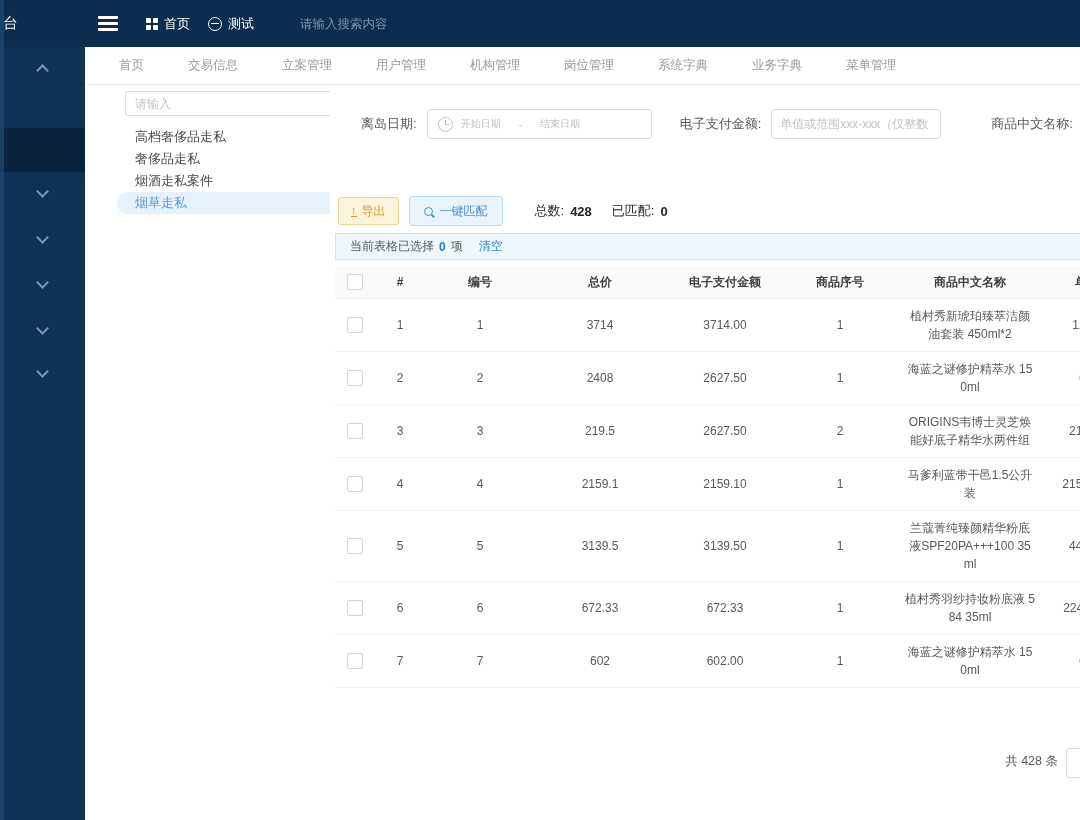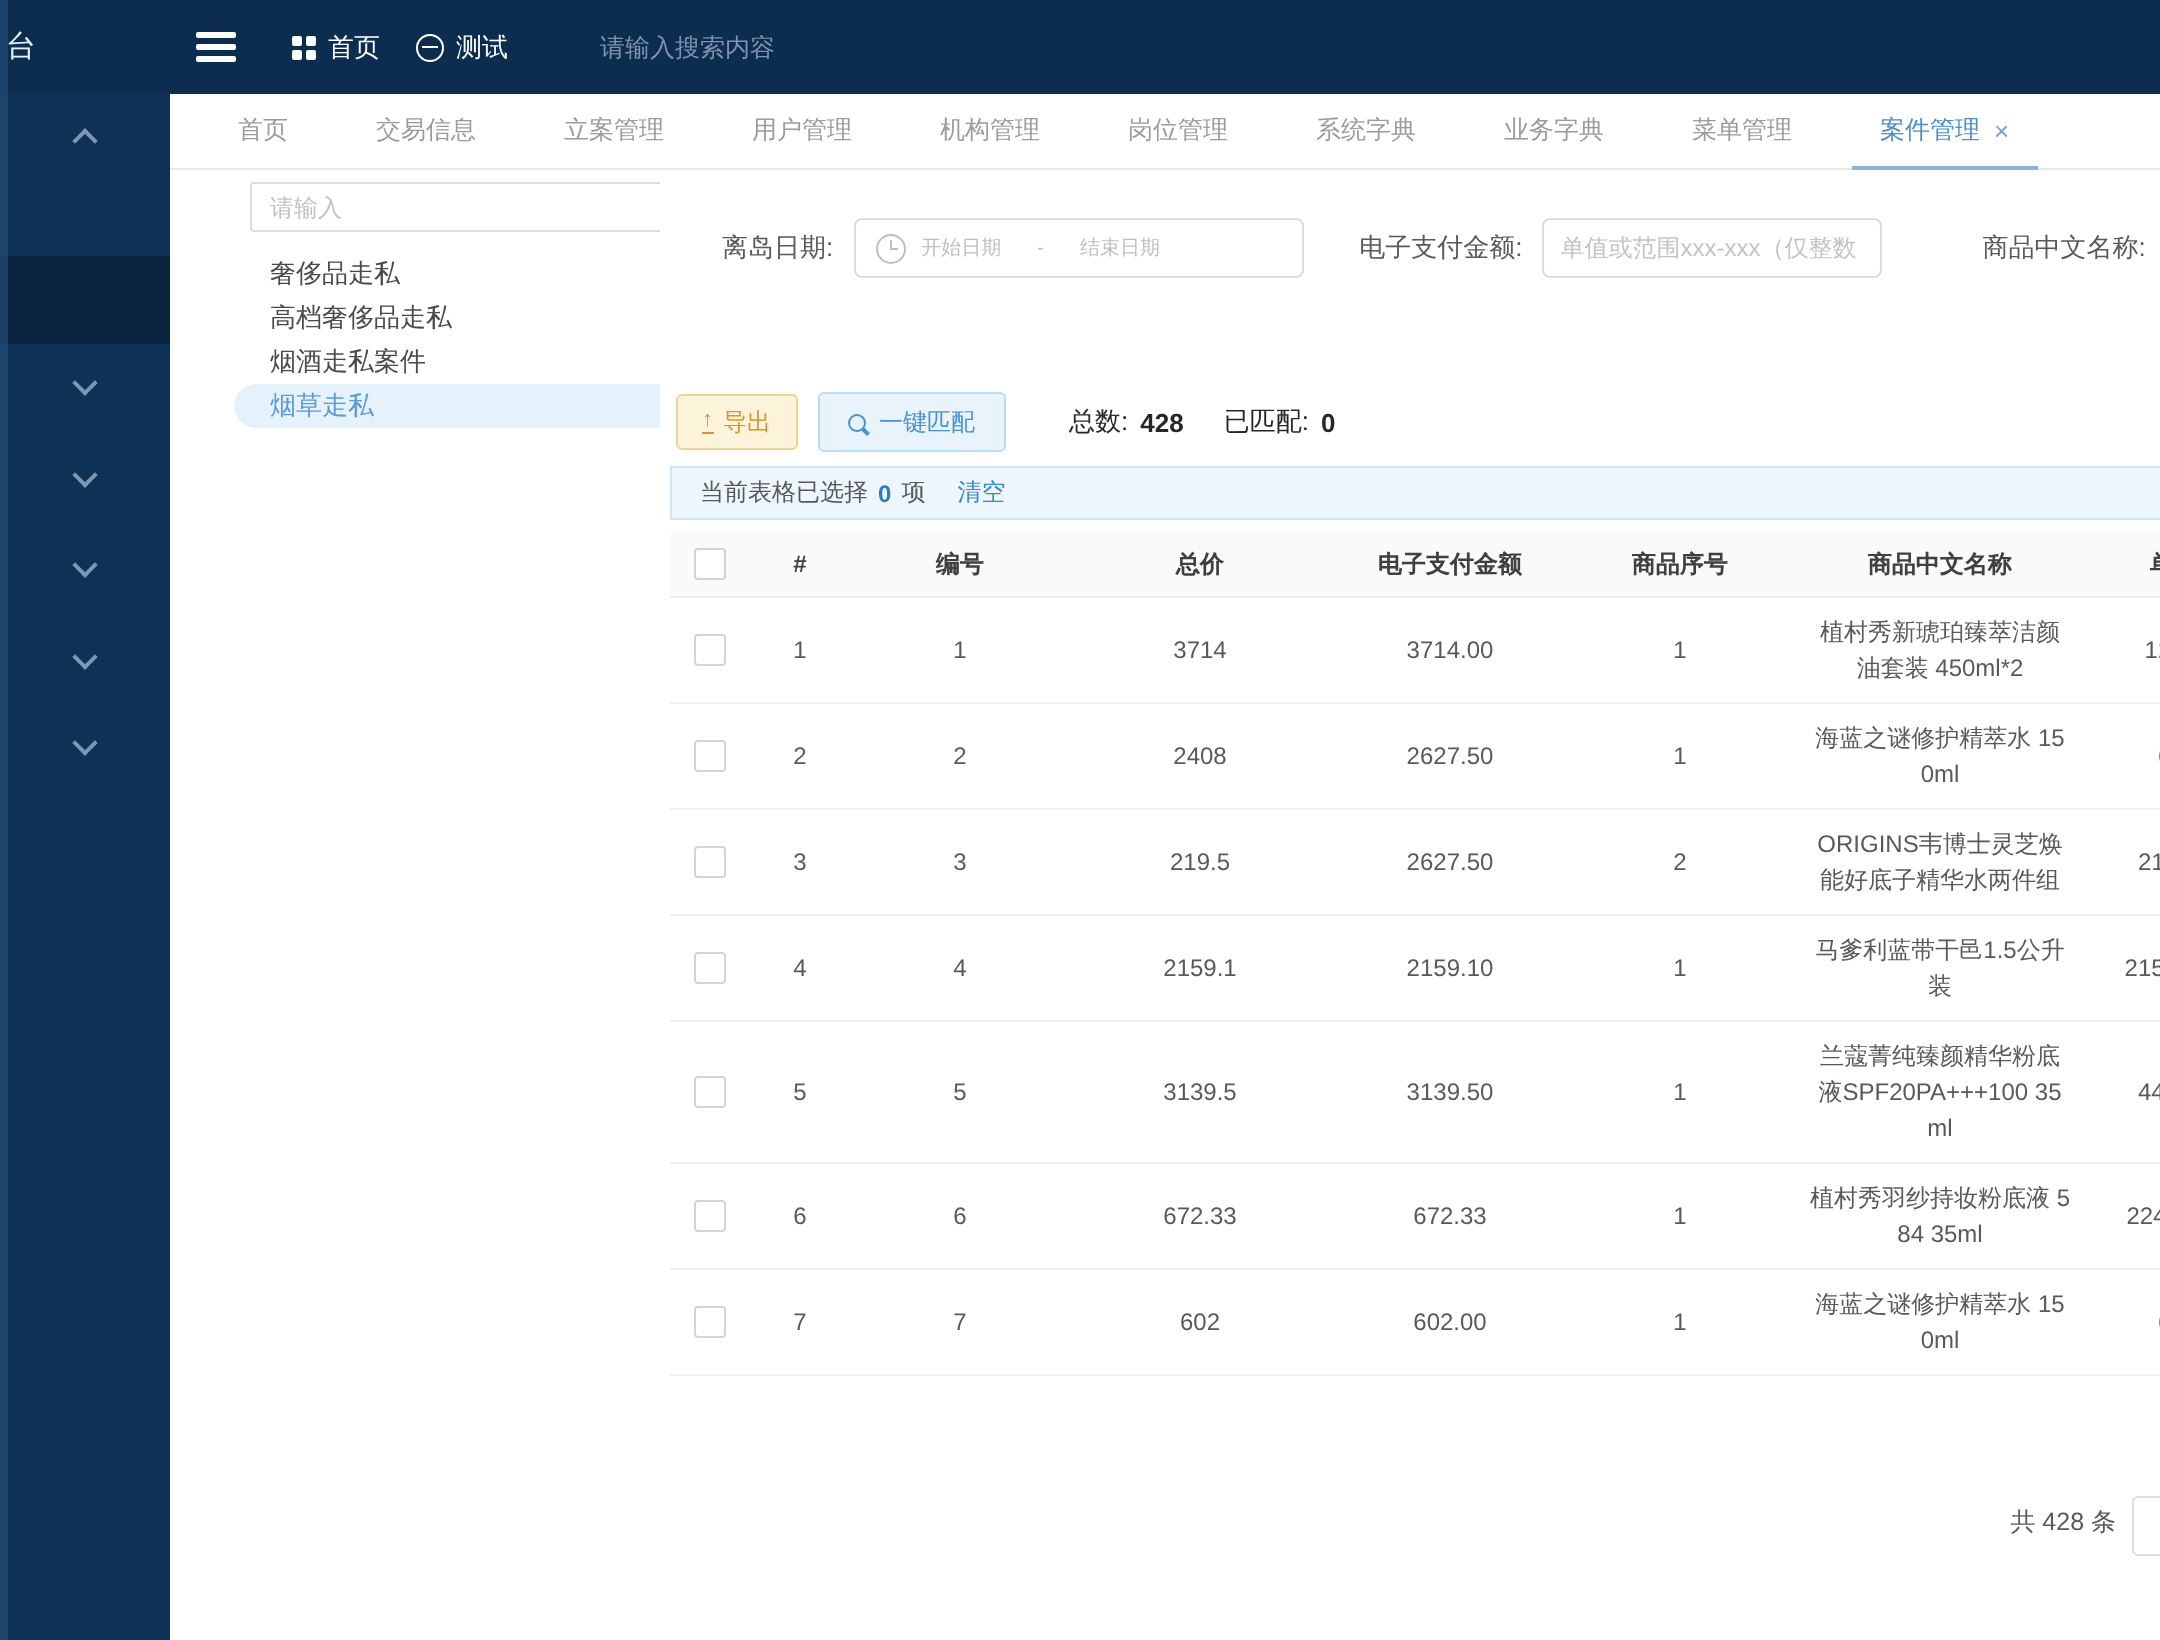--- a/index.html
+++ b/index.html
@@ -225,36 +225,32 @@
       <div class="tab">
         <span>业务字典</span>
 
       </div>
 
       <div class="tab">
         <span>菜单管理</span>
 
       </div>
 
-      <div class="tab active closable">
-        <span>案件管理</span>
-        <span class="tab-close">×</span>
-      </div>
 
   </div>
 
   <div class="tree">
     <input class="tree-search" placeholder="请输入" style="">
 
       <div class="tree-item">
+        <span>高档奢侈品走私</span>
+      </div>
+
+      <div class="tree-item">
         <span>奢侈品走私</span>
-      </div>
-
-      <div class="tree-item">
-        <span>高档奢侈品走私</span>
       </div>
 
       <div class="tree-item">
         <span>烟酒走私案件</span>
       </div>
 
       <div class="tree-item selected">
         <span>烟草走私</span>
       </div>
 

